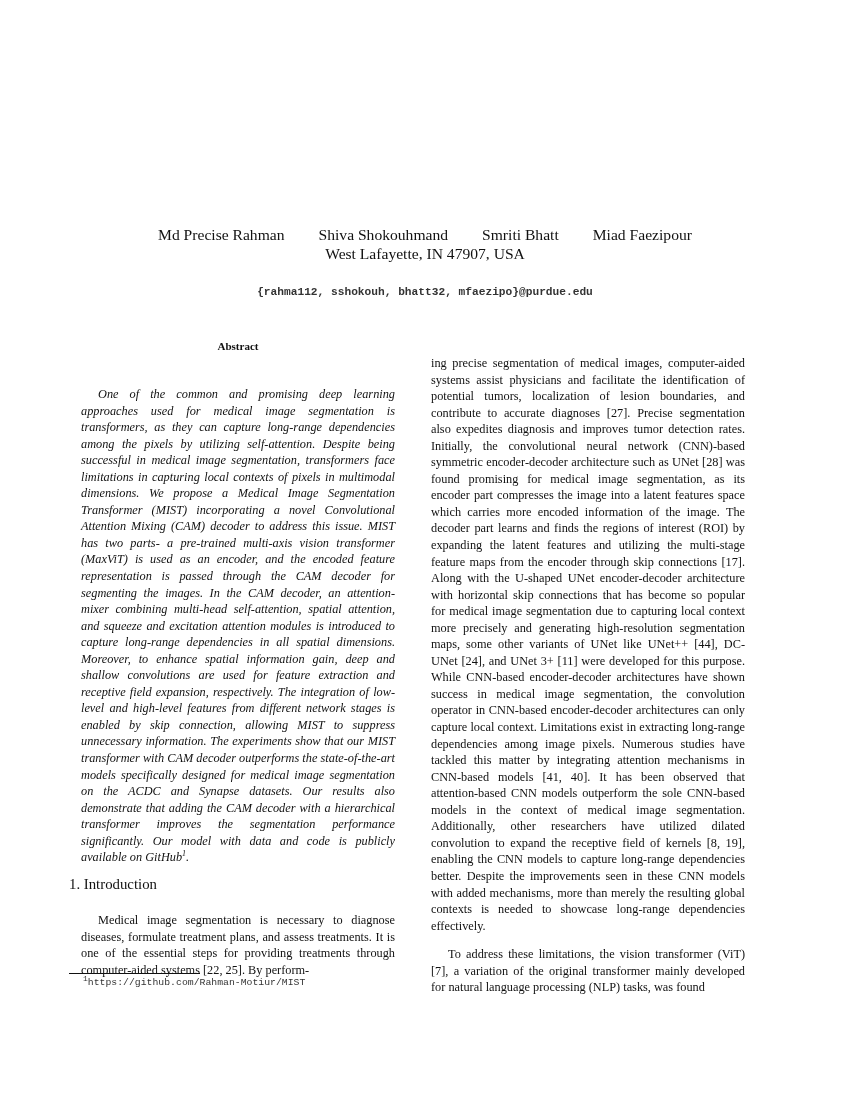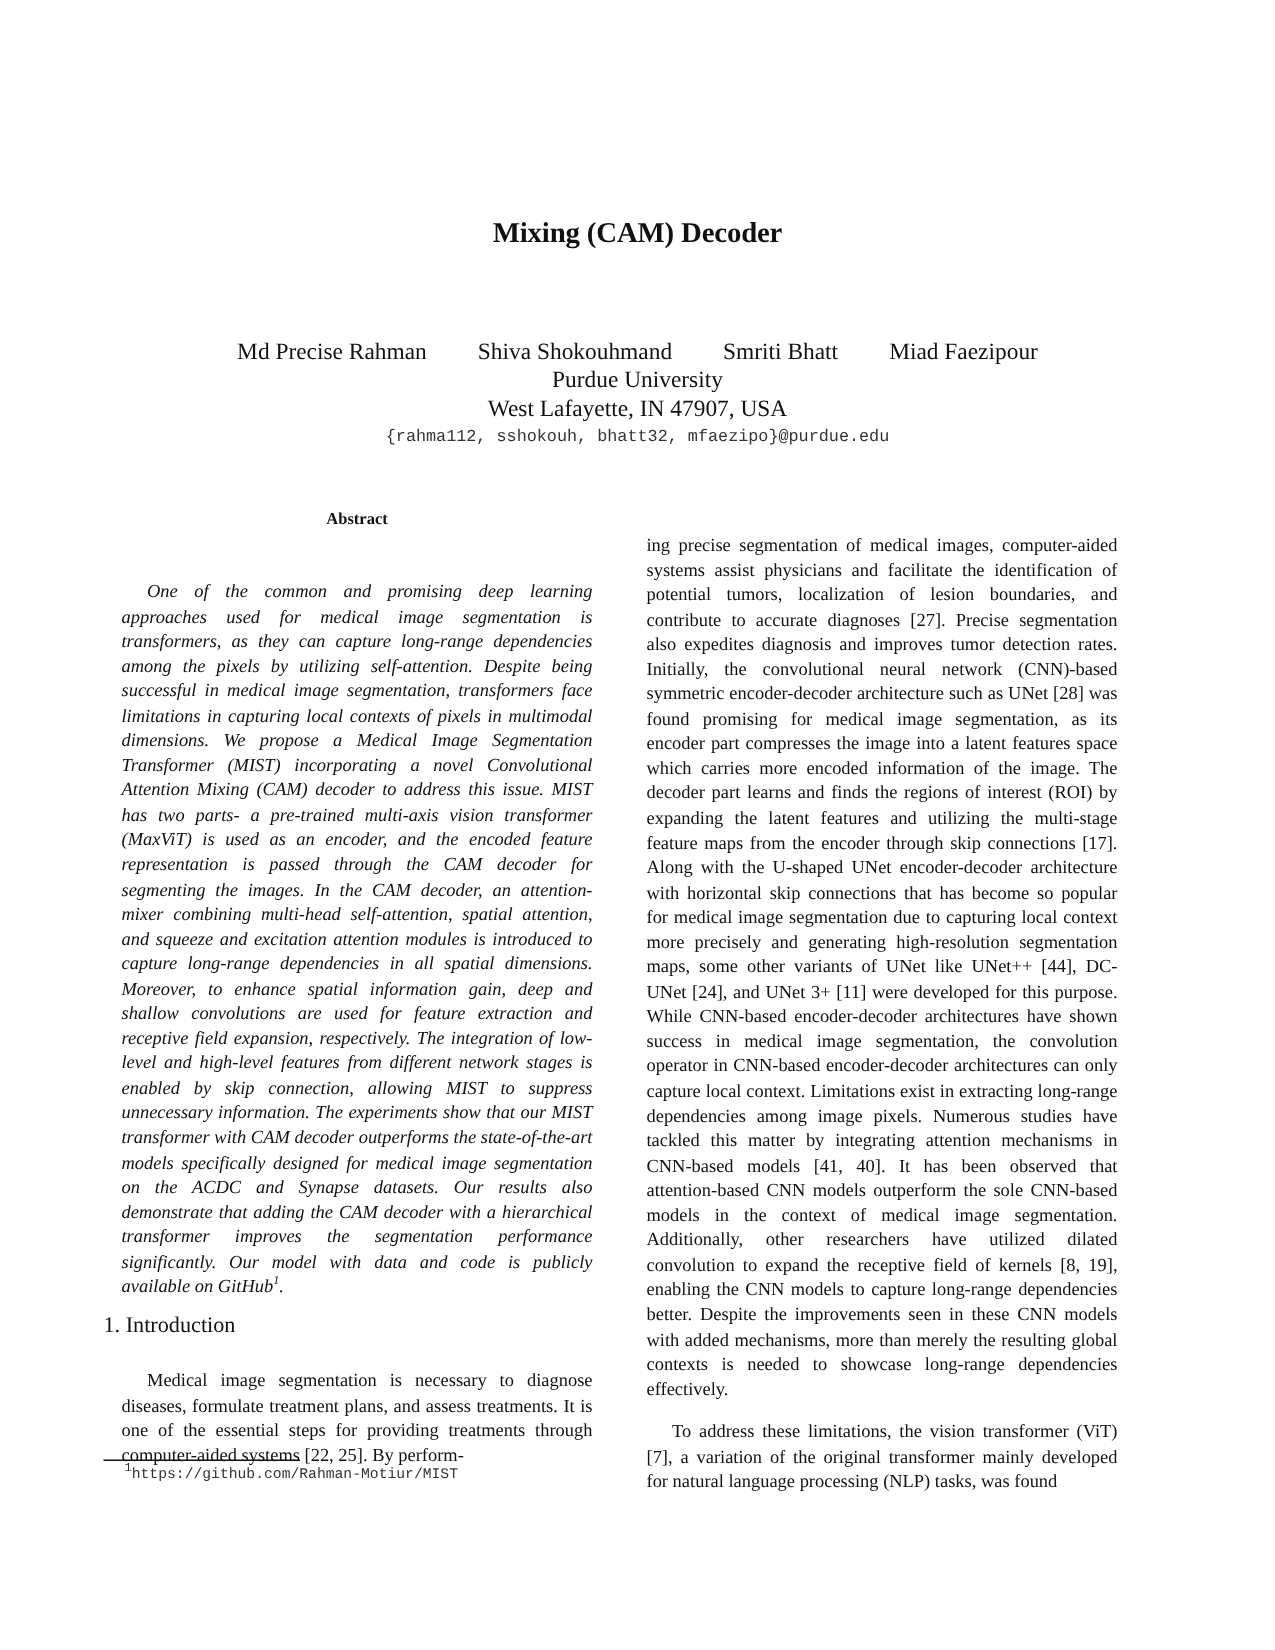--- a/index.html
+++ b/index.html
@@ -5,48 +5,46 @@
   html, body { margin: 0; padding: 0; background: #ffffff; }
   body { width: 850px; height: 1100px; position: relative; overflow: hidden;
          font-family: "Liberation Serif", "DejaVu Serif", serif; color: #111; }
   .title { position: absolute; left: 40px; width: 770px; top: 143px; text-align: center;
            font-weight: bold; font-size: 19.2px; line-height: 25.5px; letter-spacing: -0.1px; }
   .authors { position: absolute; left: 0; width: 850px; top: 225px; text-align: center;
              font-size: 15.6px; line-height: 19px; }
   .authors .row span { display: inline-block; margin: 0 17px; }
   .affil { display: block; }
   .emails { position: absolute; left: 0; width: 850px; top: 286px; text-align: center;
-            font-family: "Liberation Mono", "DejaVu Sans Mono", monospace; font-size: 11.2px; color: #333; }
+            font-family: "Liberation Mono", "DejaVu Sans Mono", monospace; font-size: 11.2px; color: #333; font-weight: bold; }
   .col { position: absolute; width: 338px; font-size: 12.3px; line-height: 16.55px; text-align: justify; }
   .left { left: 69px; }
   .right { left: 419px; top: 343px; }
   .abs-head { position: absolute; left: 69px; width: 338px; top: 340px; text-align: center;
               font-weight: bold; font-size: 11px; }
   .abstract { top: 374px; font-style: italic; }
   .abstract p, .intro p, .right p { margin: 12px; text-indent: 17px; }
   .right p.cont { text-indent: 0; }
   .sec-head { position: absolute; left: 69px; top: 876px; font-weight: normal; font-size: 14.8px; }
   .intro { top: 900px; }
   .fn-rule { position: absolute; left: 69px; top: 973px; width: 131px; height: 0; border-top: 1px solid #111; }
   .footnote { position: absolute; left: 83px; top: 977px; font-family: "Liberation Mono", "DejaVu Sans Mono", monospace;
               font-size: 9.8px; color: #333; }
   sup { font-size: 8px; line-height: 0; }
 </style>
 </head>
 <body>
 
 <div class="title">
-  <div>Mixing (CAM) Decoder</div>
 </div>
 
 <div class="authors">
   <div class="row">
     <span>Md Precise Rahman</span><span>Shiva Shokouhmand</span><span>Smriti Bhatt</span><span>Miad Faezipour</span>
   </div>
-  <span class="affil">Purdue University</span>
   <span class="affil">West Lafayette, IN 47907, USA</span>
 </div>
 <div class="emails">{rahma112, sshokouh, bhatt32, mfaezipo}@purdue.edu</div>
 
 <div class="abs-head">Abstract</div>
 <div class="col left abstract">
   <p><span>One of the common and promising deep learning approaches used for medical image segmentation is transformers, as they can capture long-range dependencies among the pixels by utilizing self-attention. Despite being successful in medical image segmentation, transformers face limitations in capturing local contexts of pixels in multimodal dimensions. We propose a Medical Image Segmentation Transformer (MIST) incorporating a novel Convolutional Attention Mixing (CAM) decoder to address this issue. MIST has two parts- a pre-trained multi-axis vision transformer (MaxViT) is used as an encoder, and the encoded feature representation is passed through the CAM decoder for segmenting the images. In the CAM decoder, an attention-mixer combining multi-head self-attention, spatial attention, and squeeze and excitation attention modules is introduced to capture long-range dependencies in all spatial dimensions. Moreover, to enhance spatial information gain, deep and shallow convolutions are used for feature extraction and receptive field expansion, respectively. The integration of low-level and high-level features from different network stages is enabled by skip connection, allowing MIST to suppress unnecessary information. The experiments show that our MIST transformer with CAM decoder outperforms the state-of-the-art models specifically designed for medical image segmentation on the ACDC and Synapse datasets. Our results also demonstrate that adding the CAM decoder with a hierarchical transformer improves the segmentation performance significantly. Our model with data and code is publicly available on GitHub</span><sup>1</sup>.</p>
 </div>
 
 <div class="sec-head">1. Introduction</div>

